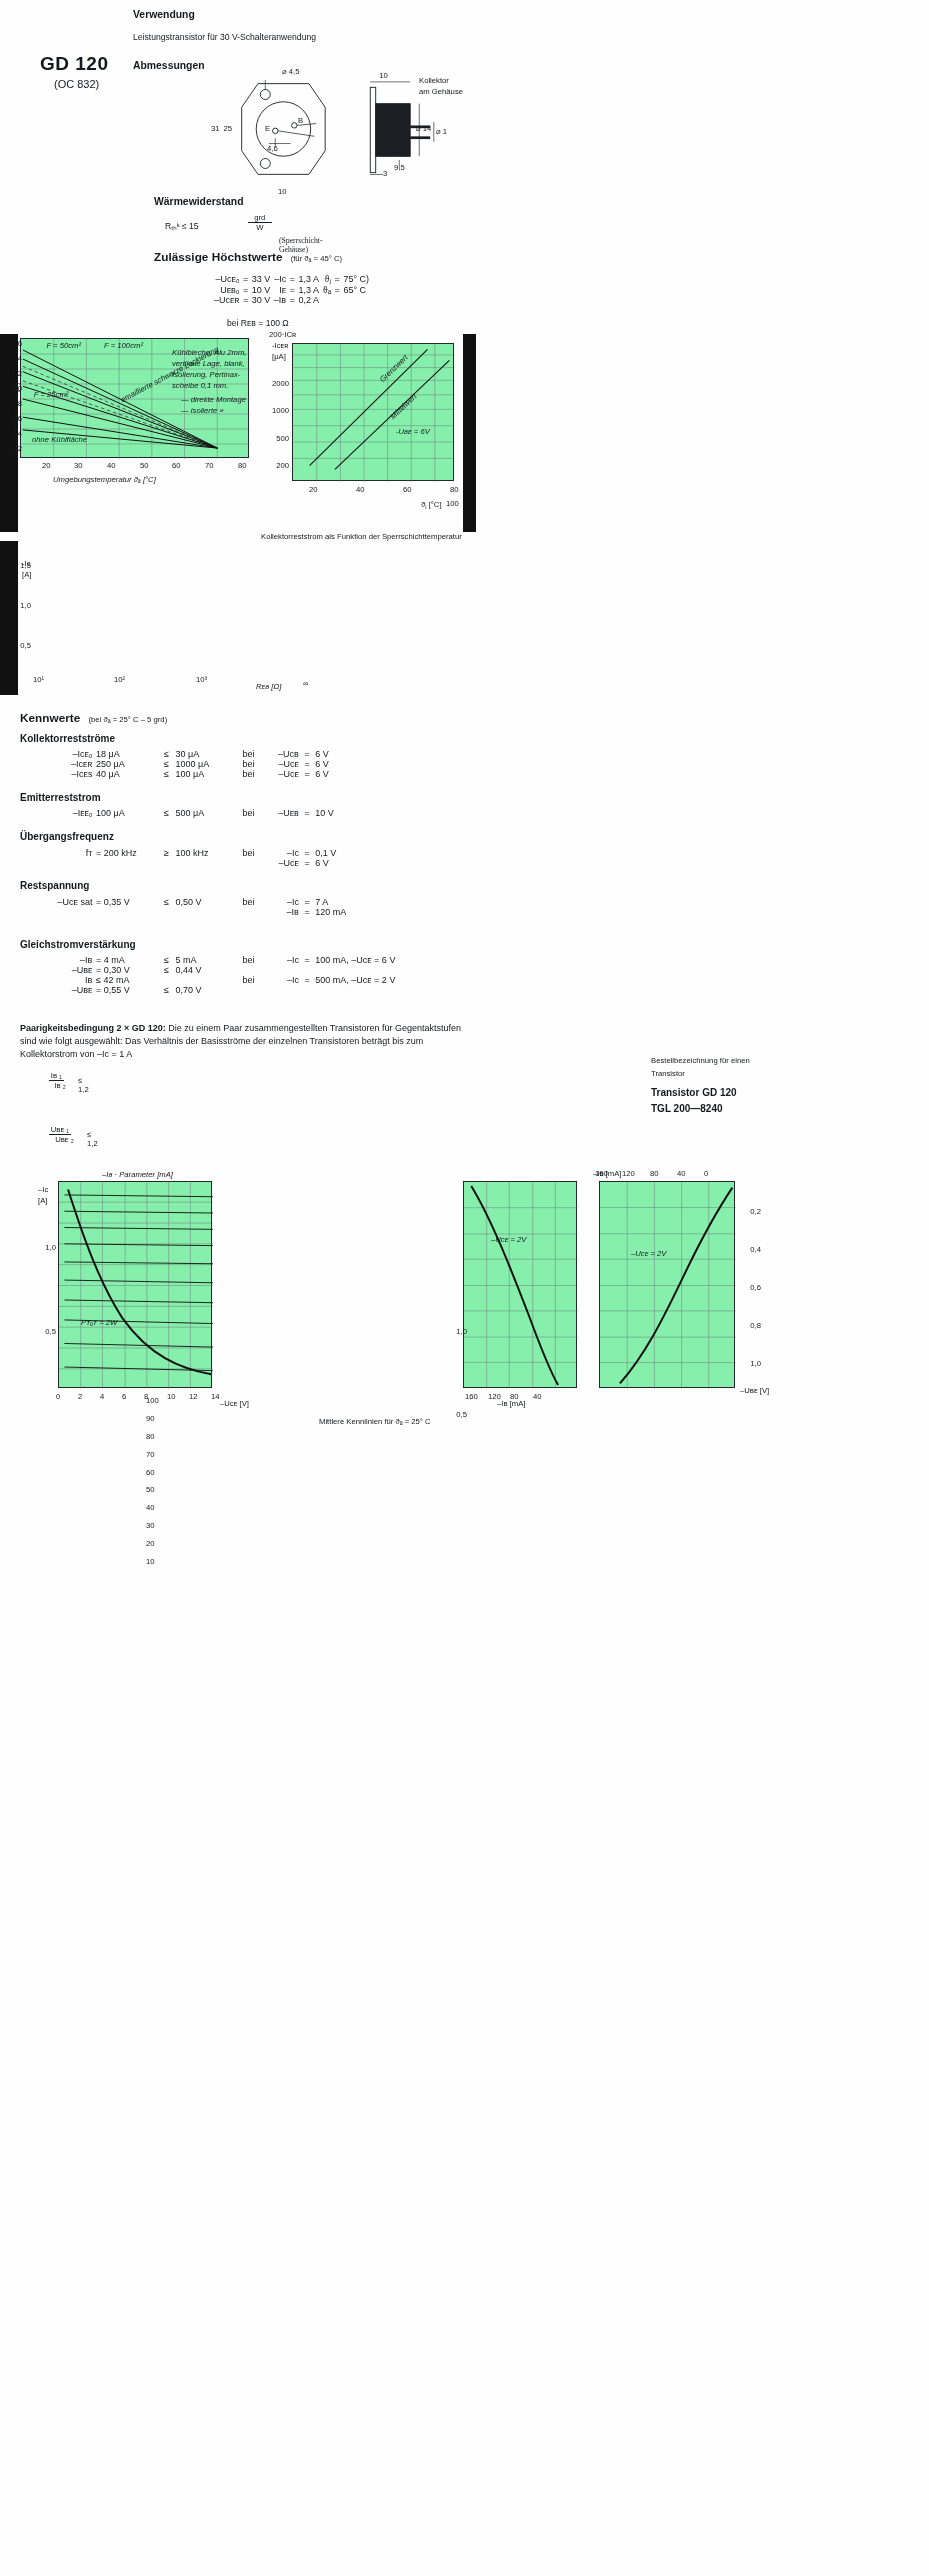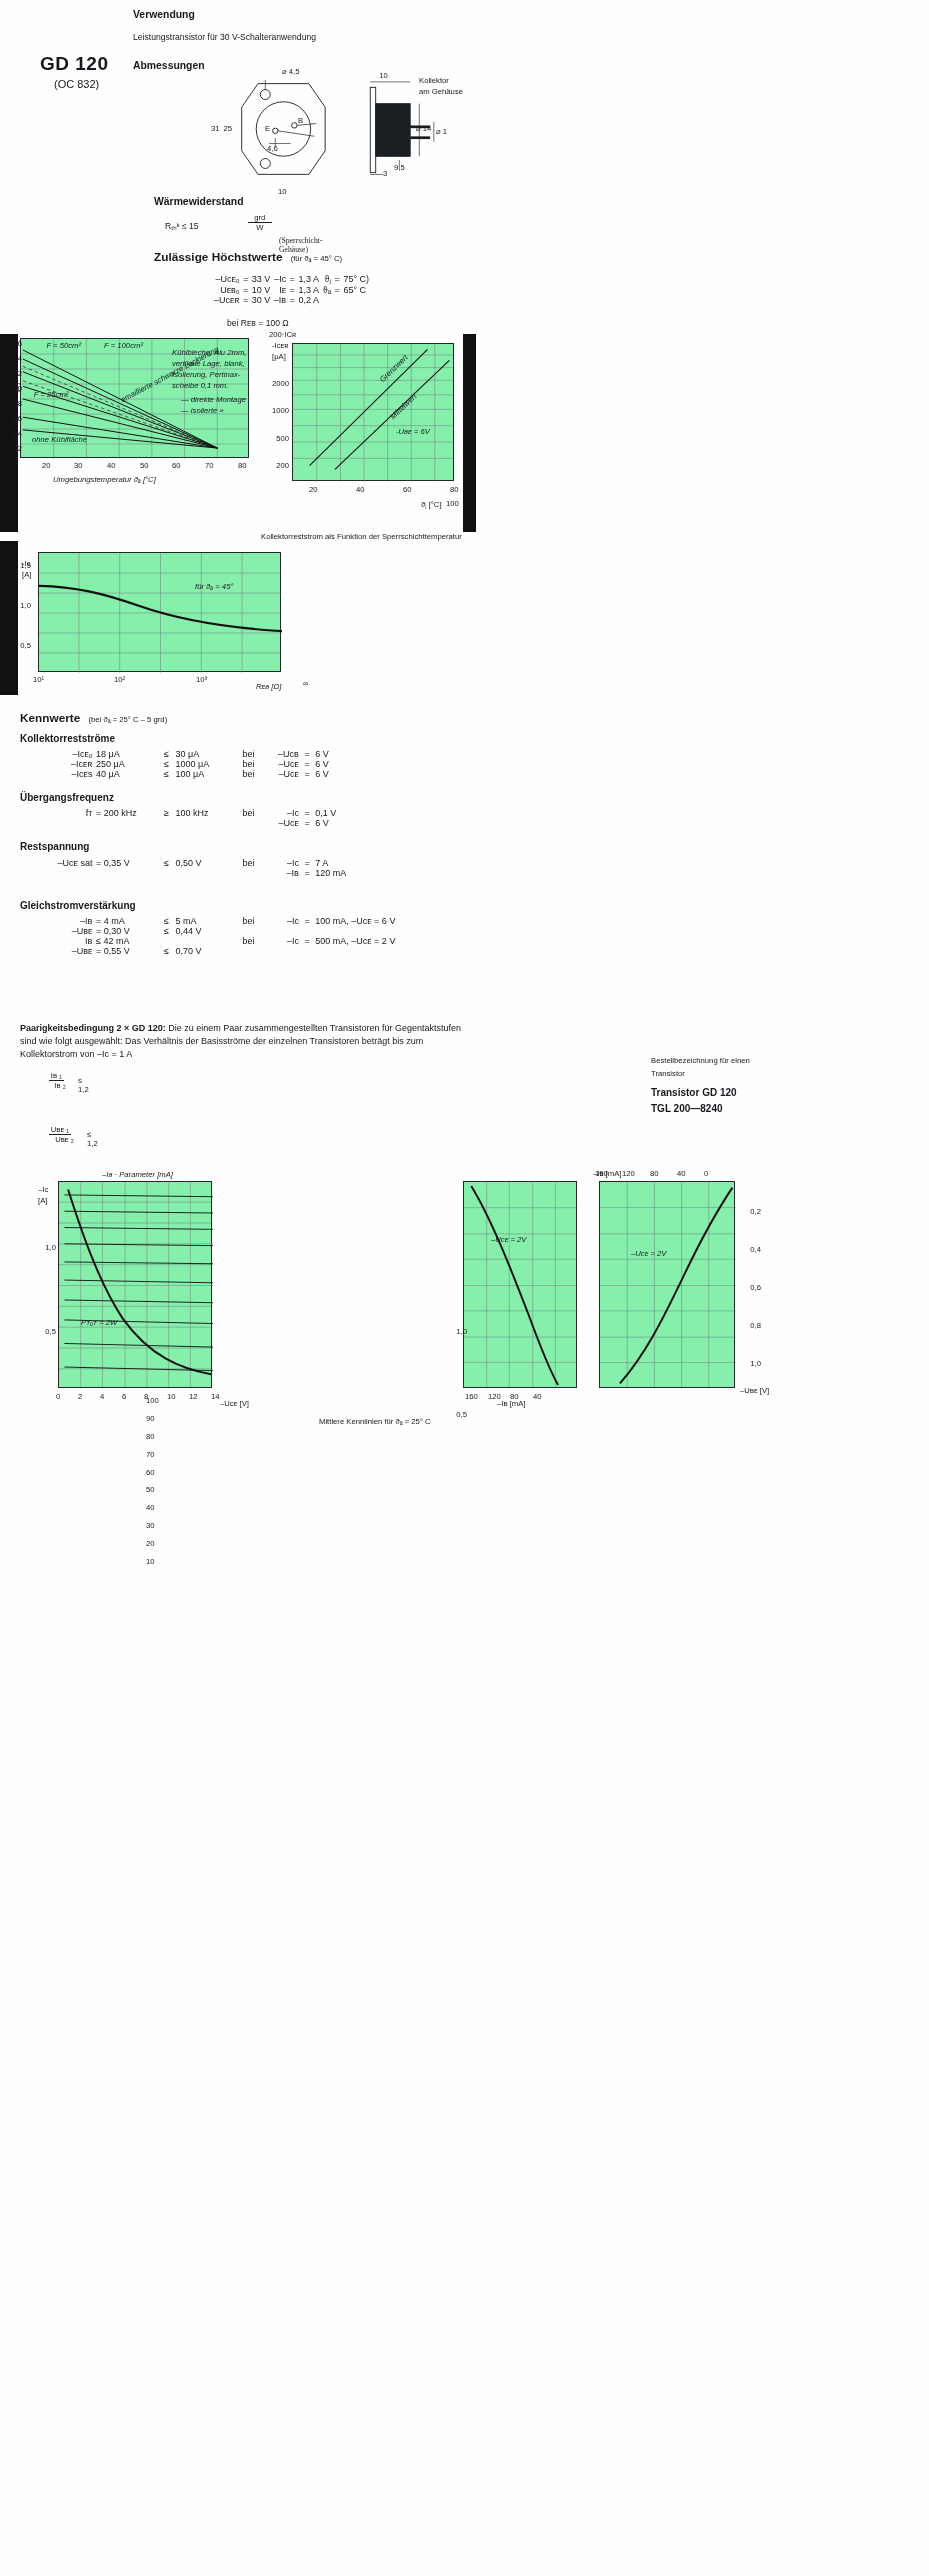--- a/index.html
+++ b/index.html
@@ -289,38 +289,20 @@
       <div class="abs tiny" style="left: 403px; top: 485px;">60</div>
       <div class="abs tiny" style="left: 450px; top: 485px;">80</div>
     </div>
   <div class="abs tiny" style="left:421px; top:499px;">ϑⱼ [°C]</div>
   <div class="abs tiny" style="left:446px; top:499px;">100</div>
   <div class="abs tiny" style="left:261px; top:532px;">Kollektorreststrom als Funktion der Sperrschichttemperatur</div>
 
   <div class="abs tiny" style="left:22px; top:559px;">-Iᴄ</div>
   <div class="abs tiny" style="left:22px; top:570px;">[A]</div>
 
-  <div class="graph" id="g3" style="left:38px; top:552px; width:243px; height:120px;">
-    <svg width="243" height="120" viewBox="0 0 268 132">
-      <g stroke="#6b7177" stroke-width="0.5">
-        <line x1="0" y1="22" x2="268" y2="22"></line>
-        <line x1="0" y1="44" x2="268" y2="44"></line>
-        <line x1="0" y1="66" x2="268" y2="66"></line>
-        <line x1="0" y1="88" x2="268" y2="88"></line>
-        <line x1="0" y1="110" x2="268" y2="110"></line>
-        <line x1="44" y1="0" x2="44" y2="132"></line>
-        <line x1="89" y1="0" x2="89" y2="132"></line>
-        <line x1="134" y1="0" x2="134" y2="132"></line>
-        <line x1="179" y1="0" x2="179" y2="132"></line>
-        <line x1="224" y1="0" x2="224" y2="132"></line>
-      </g>
-      <path d="M0,36 C40,37 70,44 110,58 C150,72 200,82 268,86" stroke="#111" stroke-width="2.4" fill="none"></path>
-    </svg>
-    <div class="abs tiny ital" style="left:156px; top:29px;">für ϑₐ = 45°</div>
-  </div>
   <div class="abs" id="g3-yticks" style="left: 0px; top: 0px;">
       <div class="abs tiny" style="left: 9px; top: 561px; width: 22px; text-align: right;">1,5</div>
       <div class="abs tiny" style="left: 9px; top: 601px; width: 22px; text-align: right;">1,0</div>
       <div class="abs tiny" style="left: 9px; top: 641px; width: 22px; text-align: right;">0,5</div>
     </div>
   <div class="abs" id="g3-xticks" style="left: 0px; top: 0px;">
       <div class="abs tiny" style="left: 33px; top: 675px;">10¹</div>
       <div class="abs tiny" style="left: 114px; top: 675px;">10²</div>
       <div class="abs tiny" style="left: 196px; top: 675px;">10³</div>
     </div>
@@ -359,20 +341,37 @@
             </tr>
             <tr>
               <td class="r" style="min-width: 54px;">–Iᴄᴇs</td>
               <td style="min-width: 65px;">40 μA</td>
               <td class="c" style="min-width: 14.5px;">≤</td>
               <td style="min-width: 67px;">100 μA</td>
               <td style="min-width: 20px;">bei</td>
               <td class="r" style="min-width: 40px;">–Uᴄᴇ</td>
               <td class="c" style="min-width: 12.7px;">=</td>
               <td style="min-width: 181px;">6 V</td>
+            </tr>
+          </tbody>
+        </table>
+      </div>
+      <div style="margin-bottom: 12.7px;">
+        <div class="bold" style="font-size: 10px; margin-bottom: 5.4px;">Emitterreststrom</div>
+        <table class="tbl" style="margin-left: 22px;">
+          <tbody>
+            <tr>
+              <td class="r" style="min-width: 54px;">–Iᴇᴇₒ</td>
+              <td style="min-width: 65px;">100 μA</td>
+              <td class="c" style="min-width: 14.5px;">≤</td>
+              <td style="min-width: 67px;">500 μA</td>
+              <td style="min-width: 20px;">bei</td>
+              <td class="r" style="min-width: 40px;">–Uᴇʙ</td>
+              <td class="c" style="min-width: 12.7px;">=</td>
+              <td style="min-width: 181px;">10 V</td>
             </tr>
           </tbody>
         </table>
       </div>
       <div style="margin-bottom: 12.7px;">
         <div class="bold" style="font-size: 10px; margin-bottom: 5.4px;">Übergangsfrequenz</div>
         <table class="tbl" style="margin-left: 22px;">
           <tbody>
             <tr>
               <td class="r" style="min-width: 54px;">fᴛ</td>

